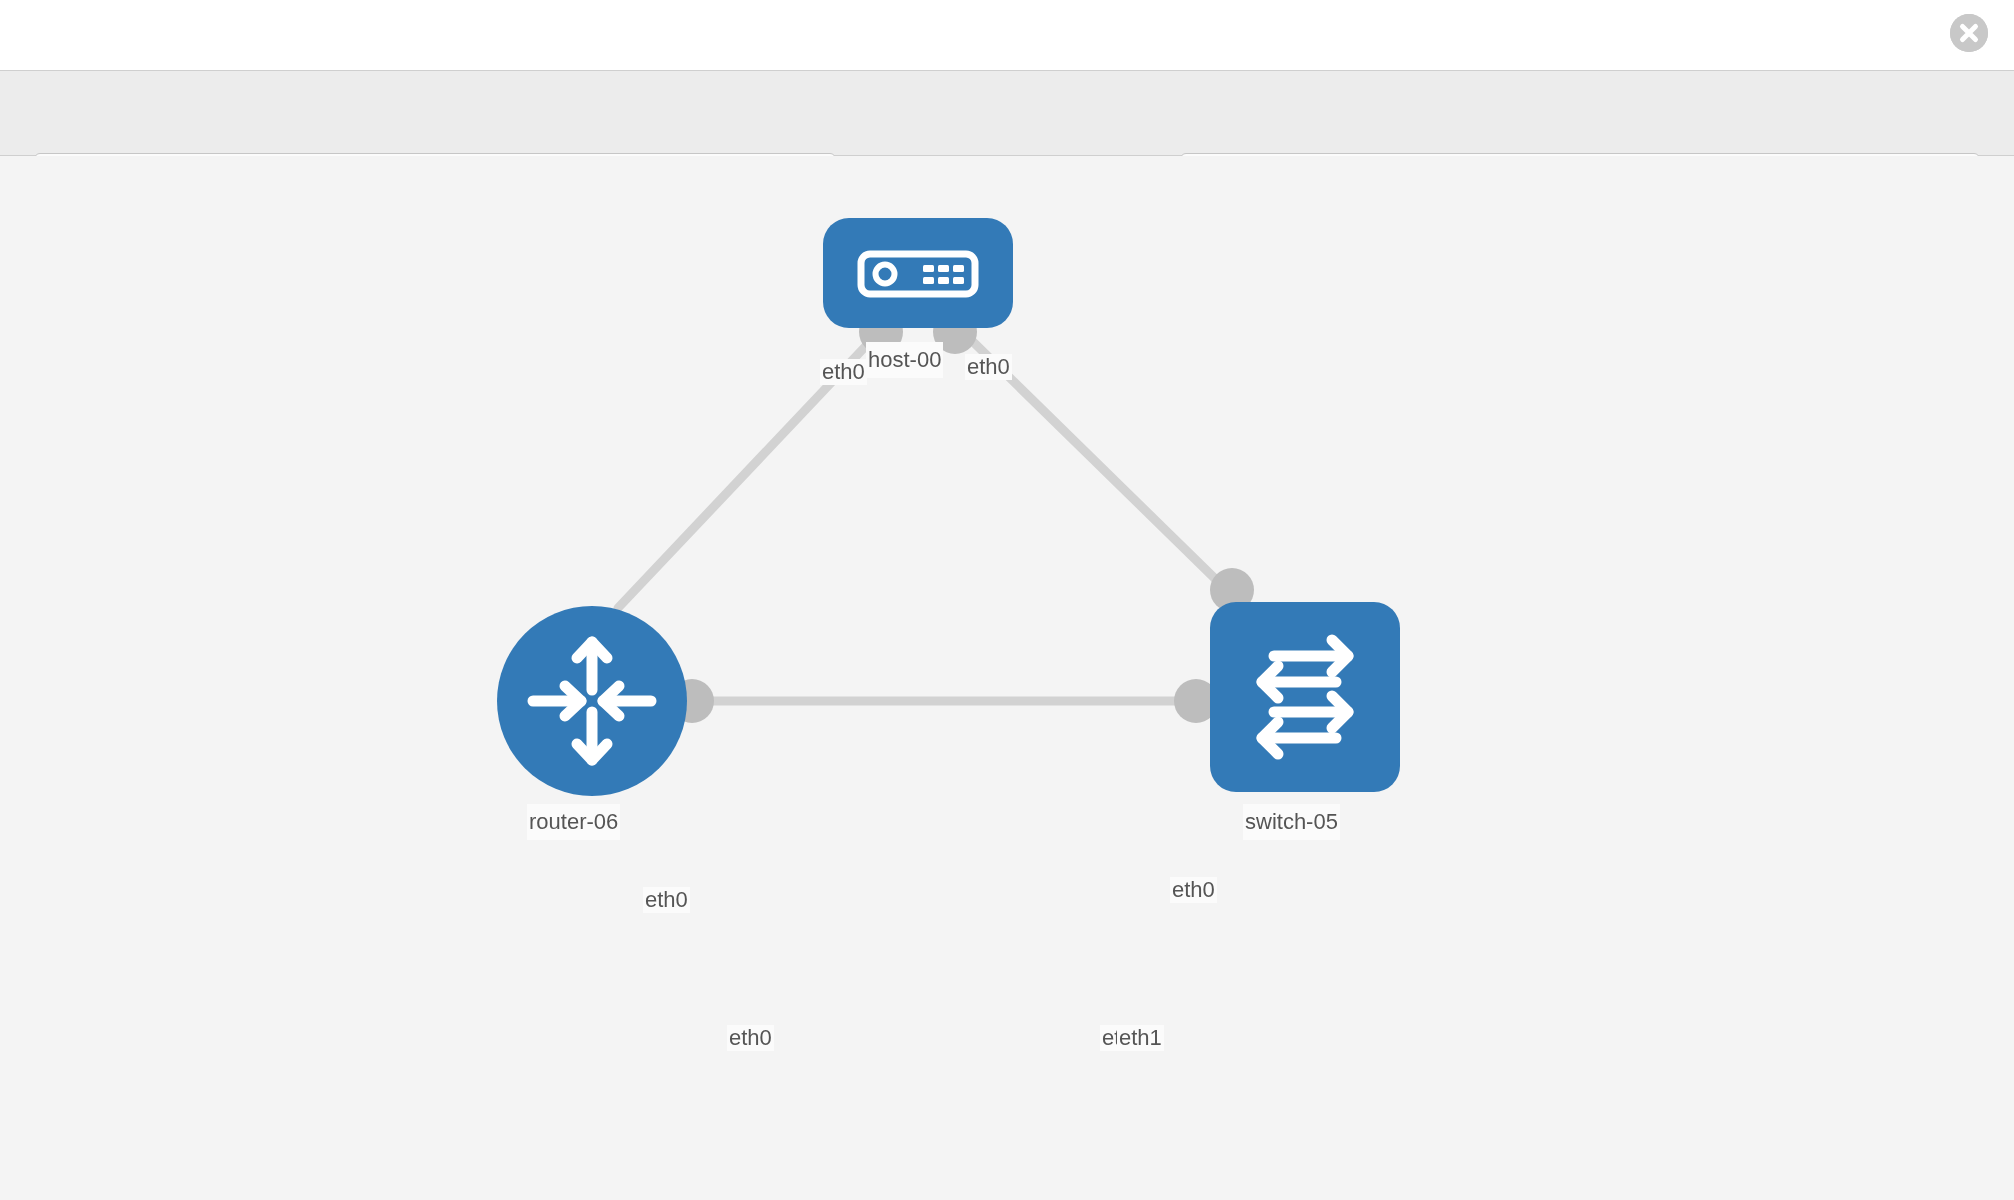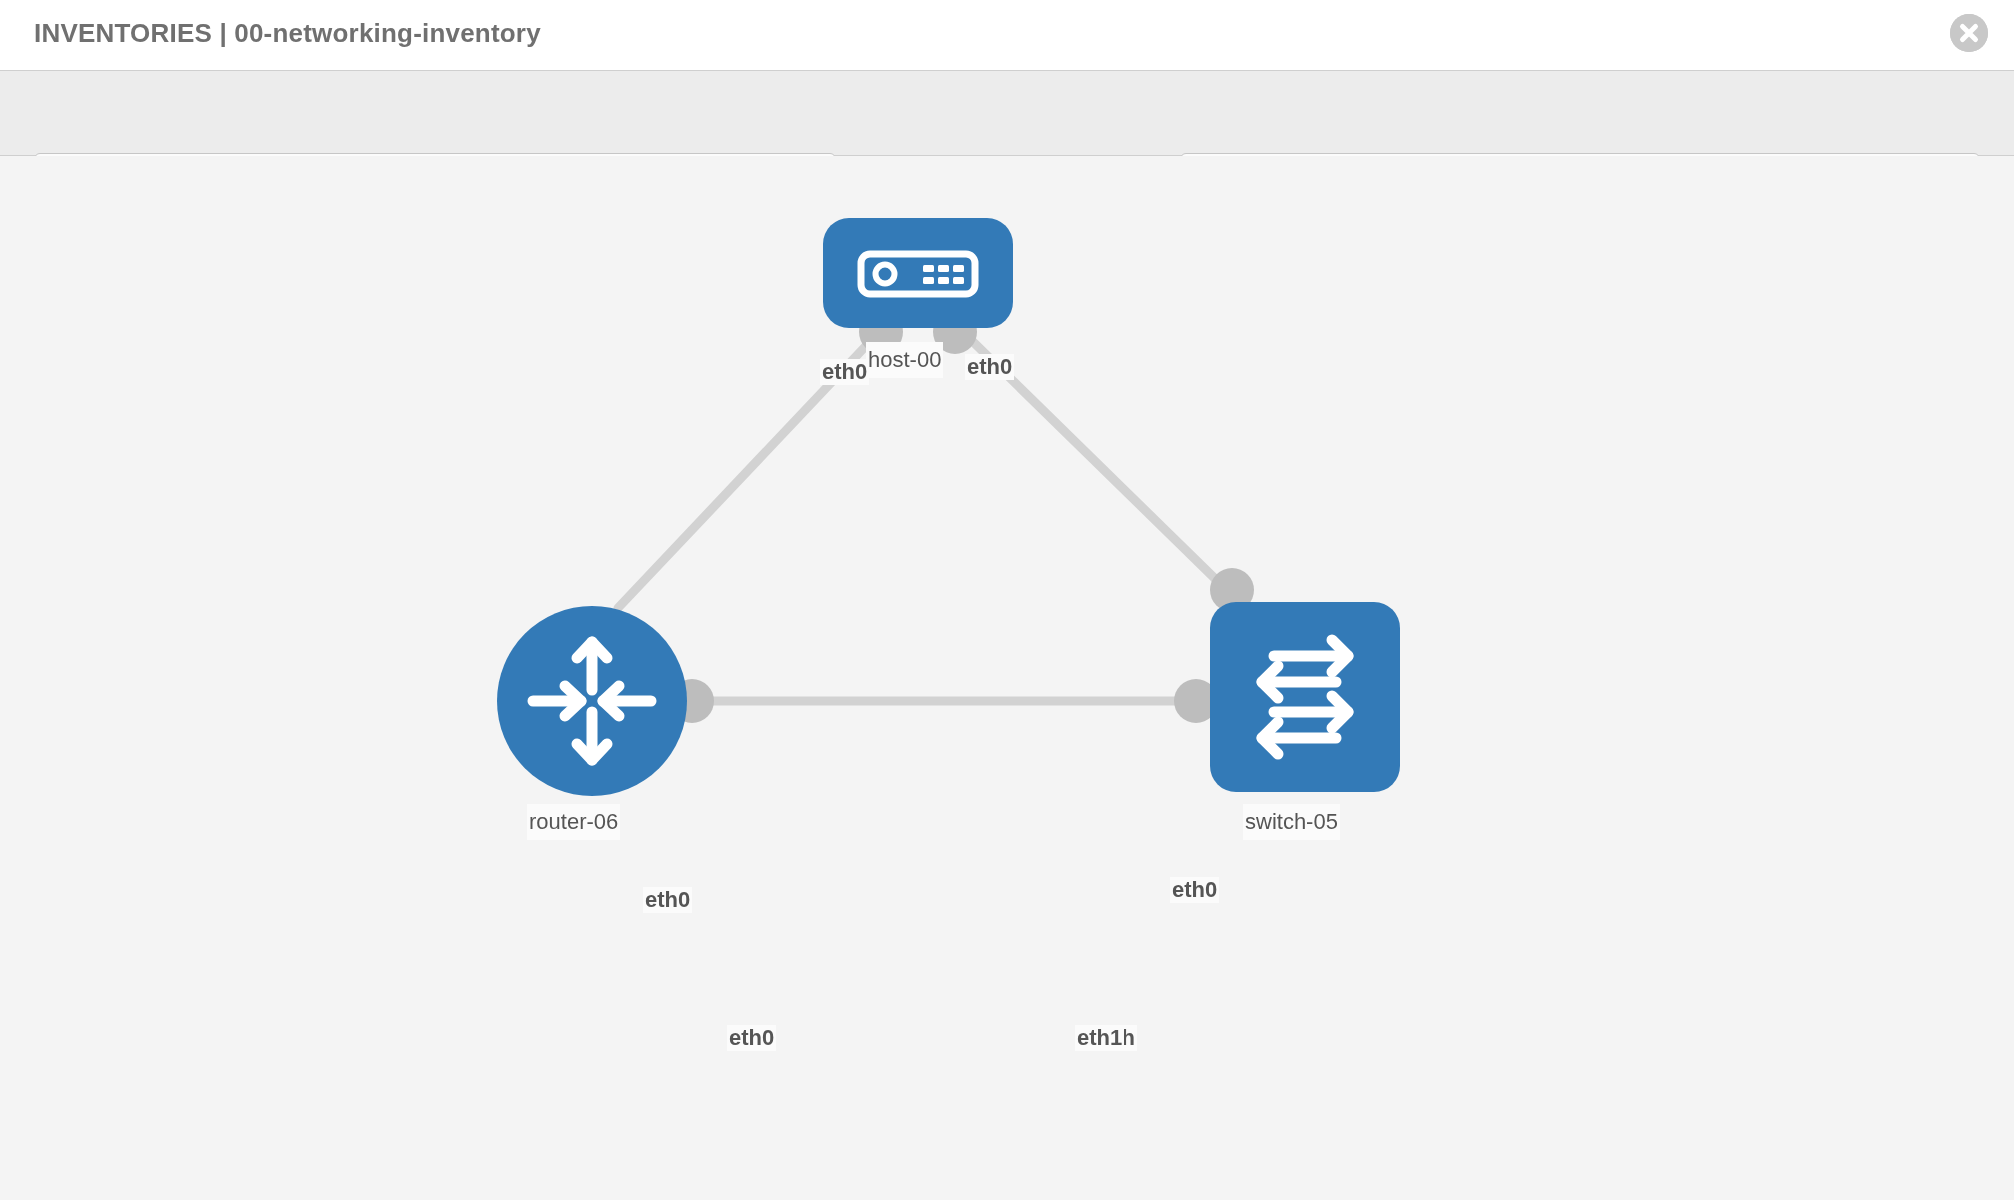--- a/index.html
+++ b/index.html
@@ -114,21 +114,20 @@
   }
 
   .edge-label {
     position: absolute;
     font-size: 22px;
     color: #555555;
     background: #fbfbfb;
     padding: 0 2px;
     white-space: nowrap;
     line-height: 26px;
-    font-weight: bold;
   }
   .node-label {
     position: absolute;
     font-size: 22px;
     color: #555555;
     background: #fbfbfb;
     padding: 0 2px;
     white-space: nowrap;
     line-height: 36px;
   }
@@ -140,21 +139,20 @@
   }
   #node-host   { left: 823px; top: 62px;  width: 190px; height: 110px; border-radius: 26px; }
   #node-router { left: 497px; top: 450px; width: 190px; height: 190px; border-radius: 50%; }
   #node-switch { left: 1210px; top: 446px; width: 190px; height: 190px; border-radius: 26px; }
   .node svg { position:absolute; left:0; top:0; }
 </style>
 </head>
 <body>
 
 <div class="header">
-  <div class="header-title">INVENTORIES | 00-networking-inventory</div>
   <div class="close-btn">
     <svg width="38" height="38" viewBox="0 0 38 38" aria-hidden="true">
       <circle cx="19" cy="19" r="19" fill="#c8c8c8"></circle>
       <path d="M12.5 12.5 L25.5 25.5 M25.5 12.5 L12.5 25.5" stroke="#ffffff" stroke-width="5" stroke-linecap="round"></path>
     </svg>
   </div>
 </div>
 
 <div class="toolbar">
 
@@ -256,15 +254,15 @@
   <div class="node-label" style="left:866px; top:186px;">host-00</div>
   <div class="node-label" style="left:527px; top:648px;">router-06</div>
   <div class="node-label" style="left:1243px; top:648px;">switch-05</div>
 
   <div class="edge-label" style="left:820px; top:203px;">eth0</div>
   <div class="edge-label" style="left:965px; top:198px;">eth0</div>
   <div class="edge-label" style="left:643px; top:731px;">eth0</div>
   <div class="edge-label" style="left:1170px; top:721px;">eth0</div>
   <div class="edge-label" style="left:727px; top:869px;">eth0</div>
   <div class="edge-label" style="left:1100px; top:869px;">eth</div>
-  <div class="edge-label" style="left:1075px; top:869px;">eth1</div>
+  <div class="edge-label" style="left:1117px; top:869px;">eth1</div>
 
 </div>
 
 </body></html>

